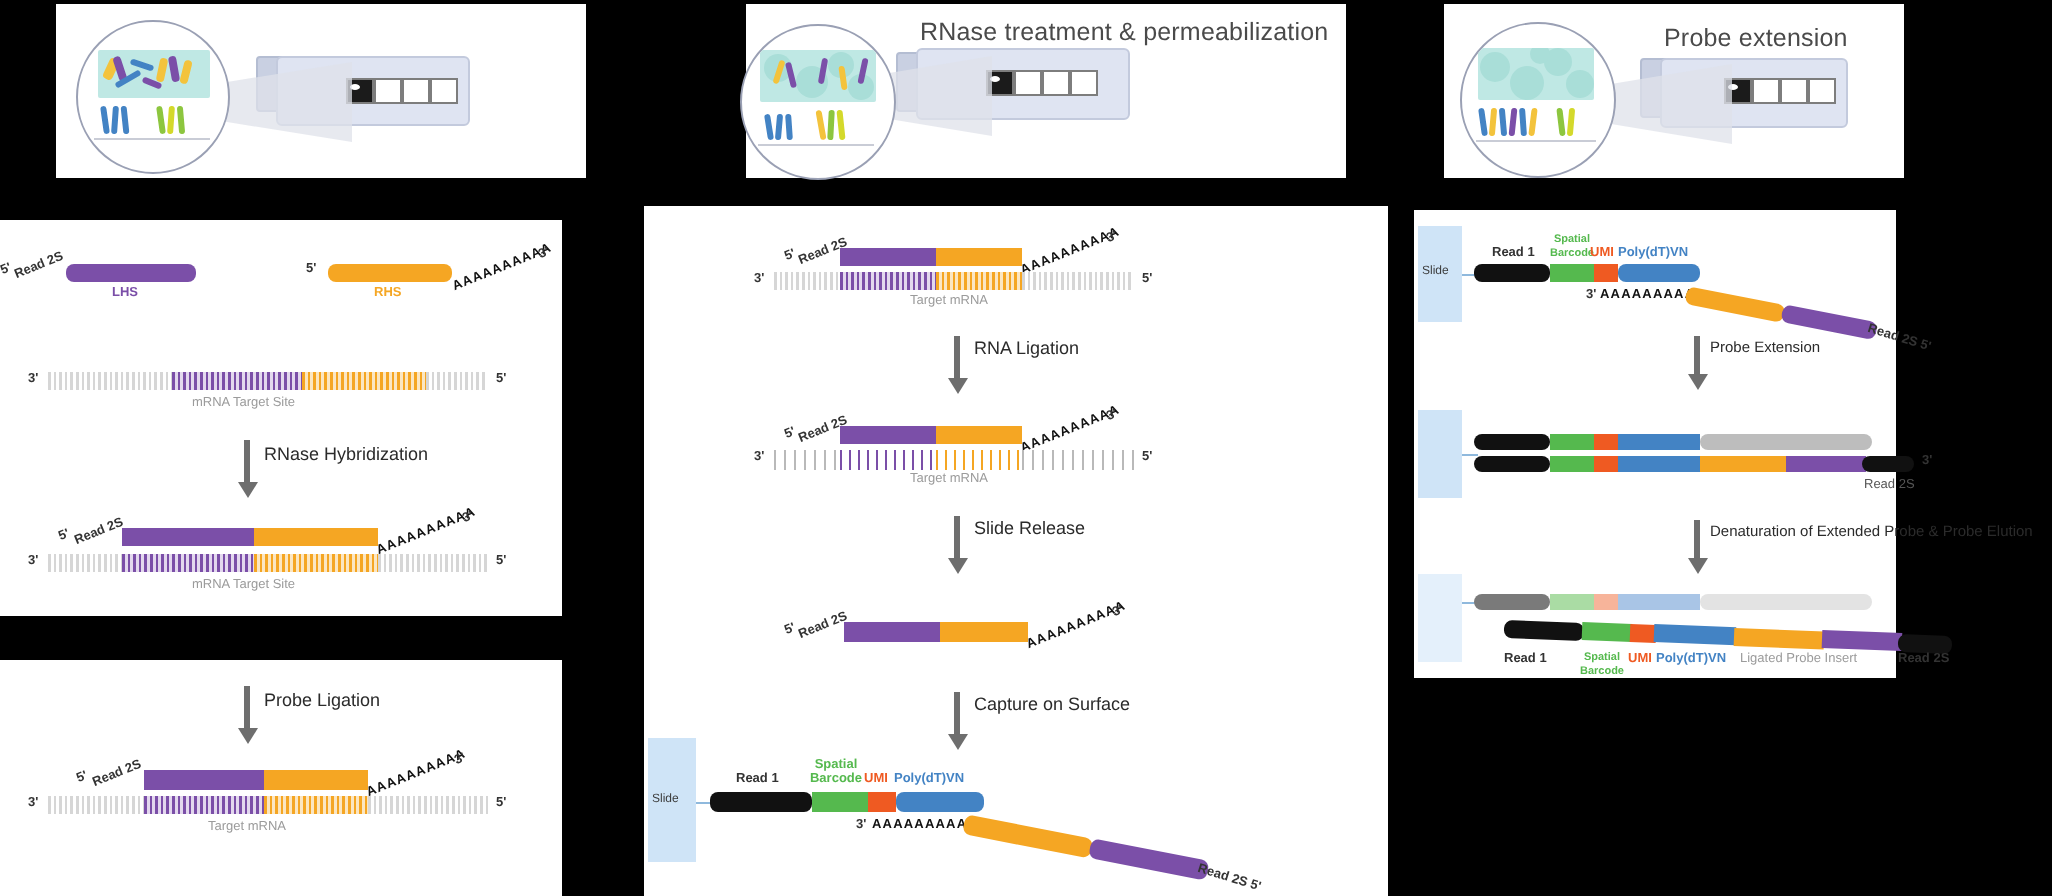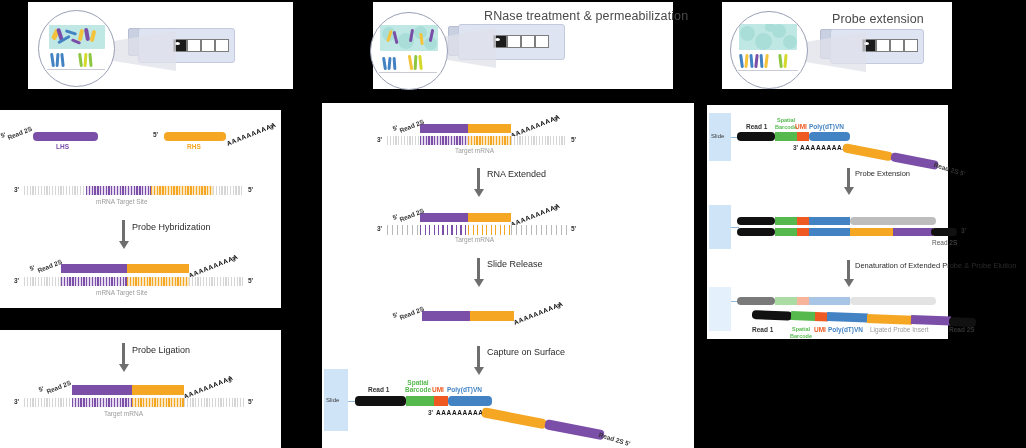--- a/index.html
+++ b/index.html
@@ -99,21 +99,21 @@
       <div class="ab" style="left:17px;top:42px;width:3px;height:14px;background:#4383c4;border-radius:2px;transform:rotate(4deg);"></div>
       <div class="ab" style="left:22px;top:42px;width:3px;height:14px;background:#4383c4;border-radius:2px;transform:rotate(-6deg);"></div>
       <div class="ab" style="left:40px;top:42px;width:3px;height:14px;background:#8dc63f;border-radius:2px;transform:rotate(-8deg);"></div>
       <div class="ab" style="left:45px;top:42px;width:3px;height:14px;background:#d4d92b;border-radius:2px;transform:rotate(4deg);"></div>
       <div class="ab" style="left:50px;top:42px;width:3px;height:14px;background:#8dc63f;border-radius:2px;transform:rotate(-5deg);"></div>
       <div class="baseline" style="left:8px;top:58px;width:58px;"></div>
     </div>
   </div>
 
   <div class="hdr-card" style="left:373px;top:2px;width:300px;height:87px;">
-    <div class="hdr-title" style="left:87px;top:7px;margin-left:24px;">RNase treatment &amp; permeabilization</div>
+    <div class="hdr-title" style="left:87px;top:7px;">RNase treatment &amp; permeabilization</div>
 
     <div class="chip-tab" style="left:75px;top:24px;width:22px;height:28px;"></div>
     <div class="chip-body" style="left:85px;top:22px;width:105px;height:34px;"></div>
     <div class="well on" style="left:120px;top:33px;width:12px;height:11px;"></div>
     <div class="well" style="left:134px;top:33px;width:12px;height:11px;"></div>
     <div class="well" style="left:148px;top:33px;width:12px;height:11px;"></div>
     <div class="well" style="left:162px;top:33px;width:12px;height:11px;"></div>
     <div class="cone" style="left:55px;top:26px;width:68px;height:40px;clip-path:polygon(100% 0,100% 100%,0 72%,0 28%);"></div>
 
     <div class="lens" style="left:-3px;top:10px;width:76px;height:76px;">
@@ -190,21 +190,21 @@
       <div class="seg" style="left:127px;width:62px;
         background:repeating-linear-gradient(90deg,#f5a623 0 1.3px,#fbe6c2 1.3px 2.8px);"></div>
       <div class="seg" style="left:189px;width:31px;
         background:repeating-linear-gradient(90deg,#d6d6d6 0 1.3px,#fff 1.3px 2.8px);"></div>
     </div>
     <div class="lbl b" style="left:14px;top:76px;">3'</div>
     <div class="lbl b" style="left:248px;top:76px;">5'</div>
     <div class="lbl grey" style="left:96px;top:88px;">mRNA Target Site</div>
 
     <div class="arrow" style="left:122px;top:110px;height:22px;"></div>
-    <div class="arrow-lbl" style="left:132px;top:112px;">Probe Hybridization</div>
+    <div class="arrow-lbl" style="left:132px;top:112px;">RNase Hybridization</div>
 
     <div class="bar pur sq" style="left:61px;top:154px;width:66px;height:9px;"></div>
     <div class="bar org sq" style="left:127px;top:154px;width:62px;height:9px;"></div>
     <div class="lbl b rot-l" style="left:31px;top:155px;">5'</div>
     <div class="lbl b rot-l" style="left:39px;top:157px;">Read 2S</div>
     <div class="polyA rot-l" style="left:190px;top:162px;">AAAAAAAAAA</div>
     <div class="lbl b rot-l" style="left:233px;top:146px;">3'</div>
 
     <div class="strand" style="left:24px;top:167px;width:220px;">
       <div class="seg" style="left:0;width:37px;
@@ -266,21 +266,21 @@
       <div class="seg" style="left:81px;width:43px;
         background:repeating-linear-gradient(90deg,#f5a623 0 1.3px,#fbe6c2 1.3px 2.8px);"></div>
       <div class="seg" style="left:124px;width:56px;
         background:repeating-linear-gradient(90deg,#d6d6d6 0 1.3px,#fff 1.3px 2.8px);"></div>
     </div>
     <div class="lbl b" style="left:55px;top:33px;">3'</div>
     <div class="lbl b" style="left:249px;top:33px;">5'</div>
     <div class="lbl grey" style="left:133px;top:44px;">Target mRNA</div>
 
     <div class="arrow" style="left:155px;top:65px;height:22px;"></div>
-    <div class="arrow-lbl" style="left:165px;top:66px;">RNA Extended</div>
+    <div class="arrow-lbl" style="left:165px;top:66px;">RNA Ligation</div>
 
     <div class="bar pur sq" style="left:98px;top:110px;width:48px;height:9px;"></div>
     <div class="bar org sq" style="left:146px;top:110px;width:43px;height:9px;"></div>
     <div class="lbl b rot-l" style="left:72px;top:111px;">5'</div>
     <div class="lbl b rot-l" style="left:79px;top:113px;">Read 2S</div>
     <div class="polyA rot-l" style="left:190px;top:118px;">AAAAAAAAAA</div>
     <div class="lbl b rot-l" style="left:233px;top:102px;">3'</div>
 
     <div class="strand" style="left:65px;top:122px;width:180px;height:10px;">
       <div class="seg" style="left:0;width:33px;height:10px;

